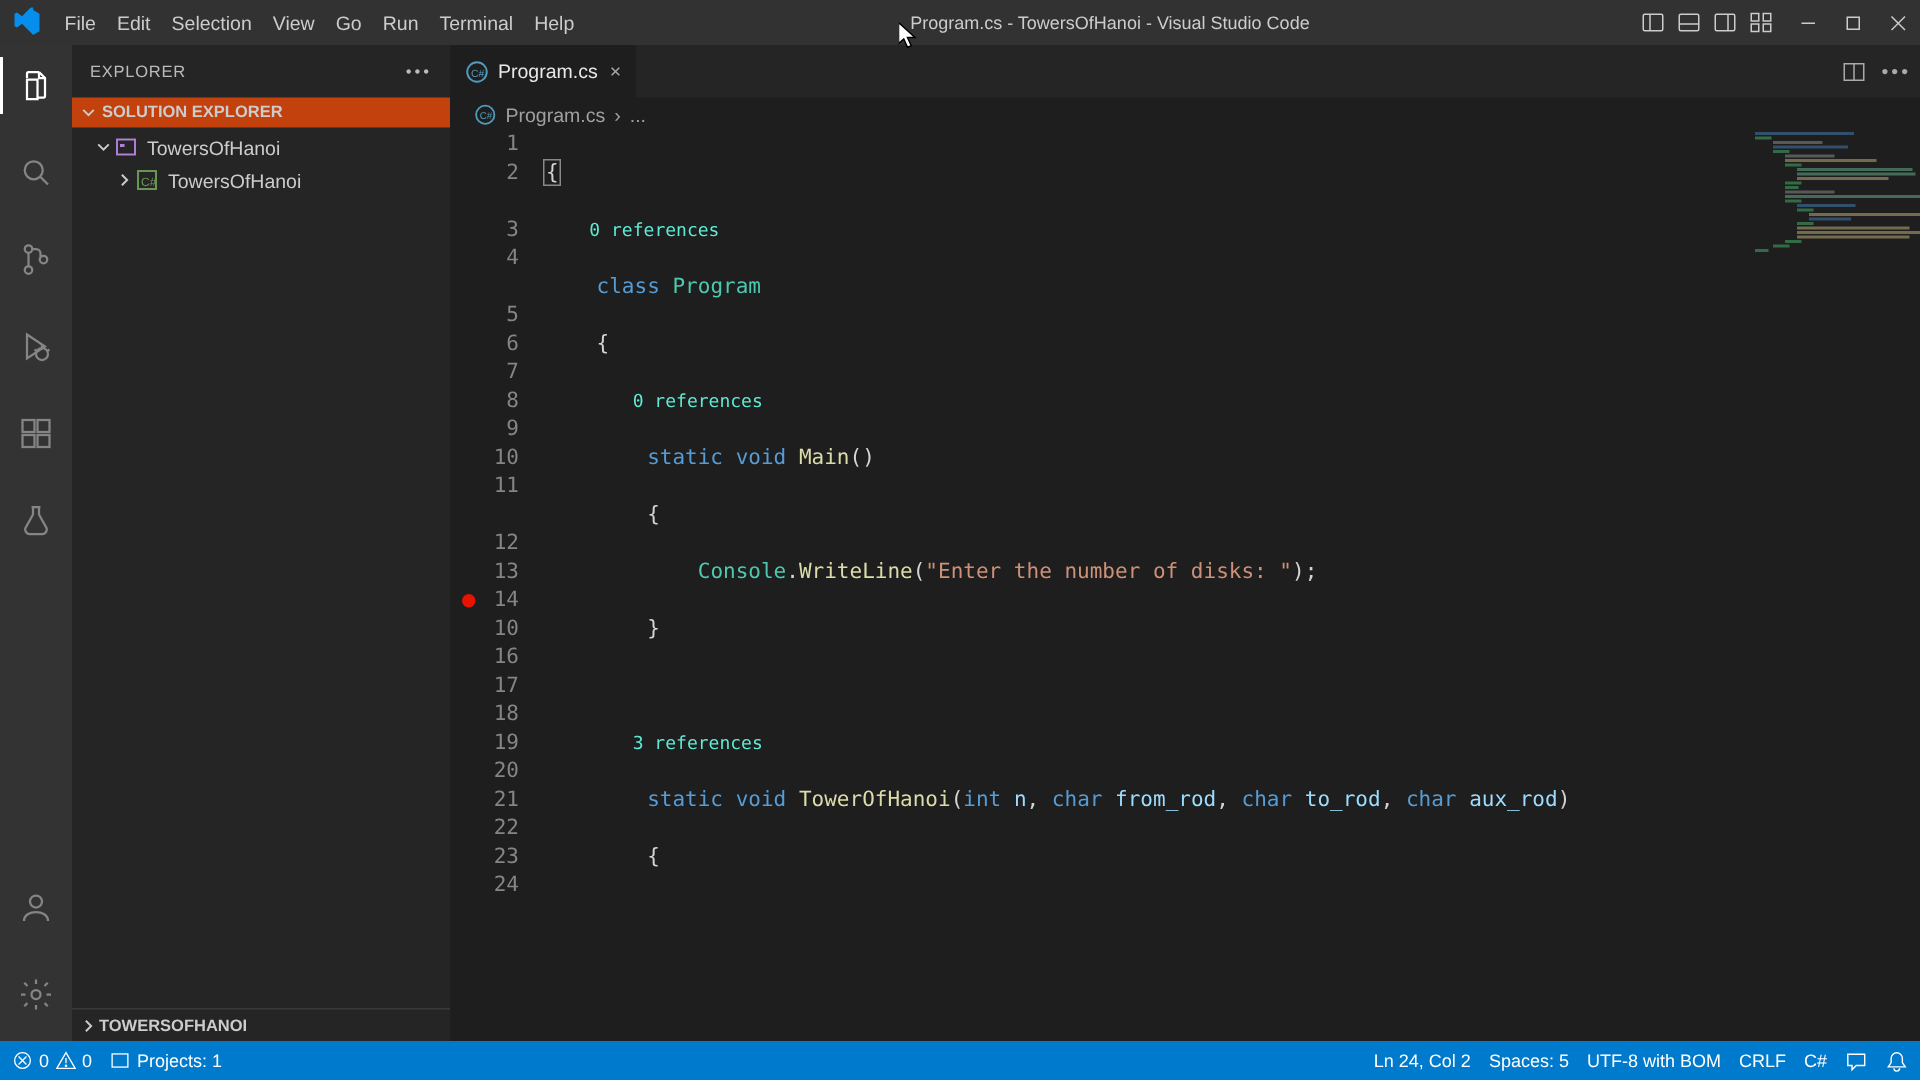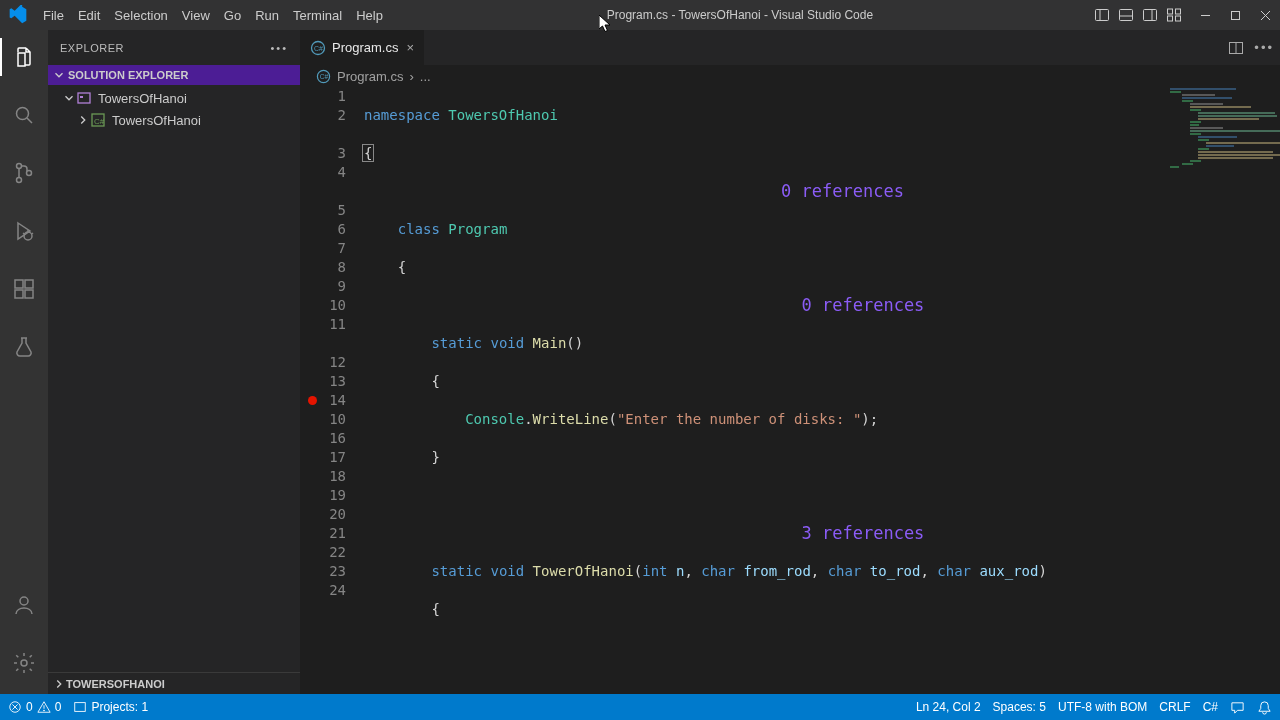--- a/index.html
+++ b/index.html
@@ -19,21 +19,21 @@
 .activitybar{width:48px;background:#333;display:flex;flex-direction:column;align-items:center;padding-top:8px;justify-content:space-between;}
 .ab-top,.ab-bot{display:flex;flex-direction:column;align-items:center;gap:20px;}
 .ab-bot{margin-bottom:12px;}
 .ab-icon{width:48px;height:38px;display:flex;align-items:center;justify-content:center;position:relative;}
 .ab-icon.active::before{content:"";position:absolute;left:0;top:0;width:2px;height:38px;background:#fff;}
 .ab-icon svg{stroke:#858585;fill:none;stroke-width:1.5;}
 .ab-icon.active svg{stroke:#fff;}
 
 .sidebar{width:252px;background:#252526;display:flex;flex-direction:column;}
 .sb-header{height:35px;display:flex;align-items:center;justify-content:space-between;padding:0 12px;font-size:11px;letter-spacing:.5px;color:#bbb;}
-.sb-section{padding:3px 4px;display:flex;align-items:center;font-size:11px;font-weight:700;color:#ccc;background:#4c1d95;}
+.sb-section{padding:3px 4px;display:flex;align-items:center;font-size:11px;font-weight:700;color:#ccc;background:#c2410c;}
 .sb-section .chev{width:14px;margin-right:2px;}
 .tree{padding:2px 0;}
 .tree-row{display:flex;align-items:center;height:22px;font-size:13px;color:#ccc;}
 .tree-row .chev{width:14px;}
 .pad1{padding-left:14px;}
 .pad2{padding-left:28px;}
 .proj-icon{width:16px;height:16px;margin-right:6px;}
 
 .editor{flex:1;background:#1e1e1e;display:flex;flex-direction:column;position:relative;}
 .tabs{height:35px;background:#252526;display:flex;align-items:stretch;}
@@ -42,21 +42,21 @@
 .tab .close{margin-left:8px;color:#aaa;}
 .tabs-right{margin-left:auto;display:flex;align-items:center;padding-right:6px;gap:10px;color:#aaa;}
 .breadcrumb{height:22px;display:flex;align-items:center;padding-left:16px;font-size:13px;color:#a0a0a0;gap:6px;}
 .code-area{flex:1;display:flex;position:relative;font-family:Consolas,Menlo,monospace;font-size:14px;line-height:19px;overflow:hidden;}
 .gutter{width:64px;text-align:right;color:#858585;padding-right:18px;position:relative;}
 .gutter .ln{height:19px;}
 .gutter .ref{height:19px;}
 .bp{position:absolute;width:9px;height:9px;border-radius:50%;background:#e51400;left:8px;}
 .code{flex:1;color:#d4d4d4;white-space:pre;}
 .code .row{height:19px;}
-.code .ref{height:19px;color:#8b5cf6;font-size:17px;text-align:center;}
+.code .ref{height:19px;color:#5eead4;font-size:12px;}
 .kw{color:#569cd6;}
 .type{color:#4ec9b0;}
 .fn{color:#dcdcaa;}
 .str{color:#ce9178;}
 .var{color:#9cdcfe;}
 .brace-hl{border:1px solid #888;padding:0 1px;margin-left:-2px;}
 
 .minimap{position:absolute;top:57px;right:0;width:110px;height:120px;opacity:.55;}
 .minimap div{height:2px;margin:1px 0;background:#4a6;}
 
@@ -289,21 +289,20 @@
 <div class="ln">17</div>
 <div class="ln">18</div>
 <div class="ln">19</div>
 <div class="ln">20</div>
 <div class="ln">21</div>
 <div class="ln">22</div>
 <div class="ln">23</div>
 <div class="ln">24</div>
       </div>
       <div class="code">
-<div class="row"><span class="kw">namespace</span> <span class="type">TowersOfHanoi</span></div>
 <div class="row"><span class="brace-hl">{</span></div>
 <div class="ref">    <span>0 references</span></div>
 <div class="row">    <span class="kw">class</span> <span class="type">Program</span></div>
 <div class="row">    {</div>
 <div class="ref">        <span>0 references</span></div>
 <div class="row">        <span class="kw">static</span> <span class="kw">void</span> <span class="fn">Main</span>()</div>
 <div class="row">        {</div>
 <div class="row">            <span class="type">Console</span>.<span class="fn">WriteLine</span>(<span class="str">"Enter the number of disks: "</span>);</div>
 <div class="row">        }</div>
 <div class="row"></div>

